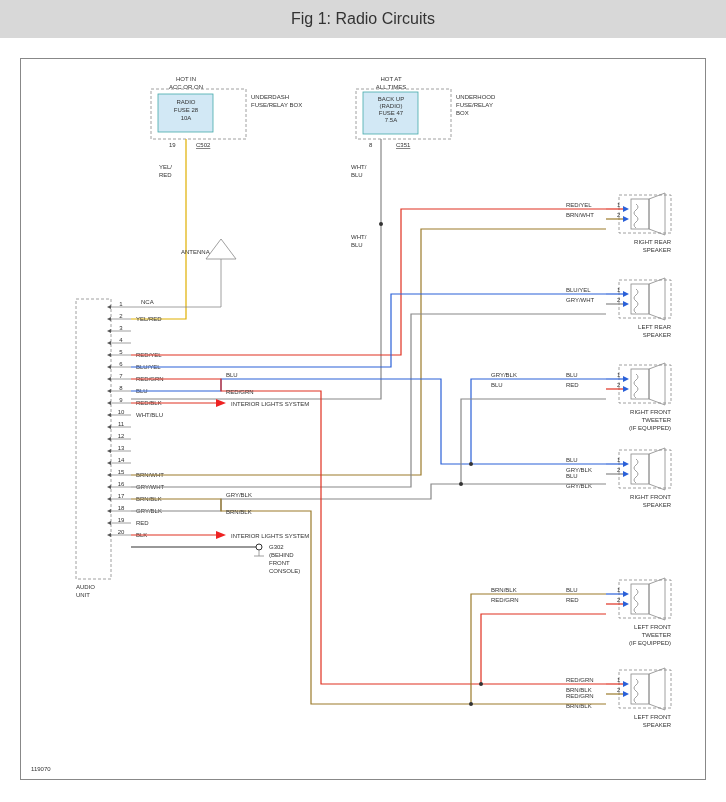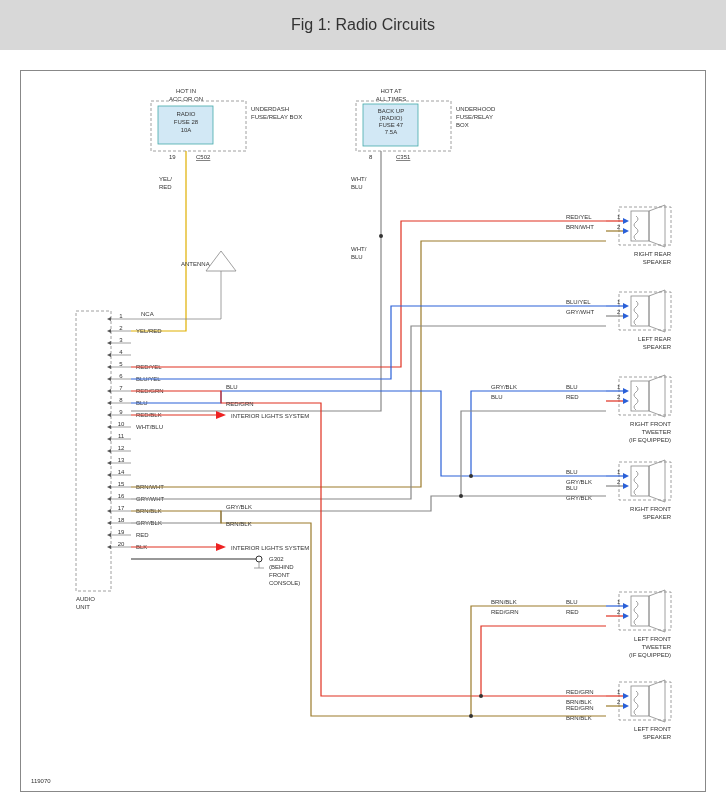--- a/index.html
+++ b/index.html
@@ -5,21 +5,21 @@
   body {
     margin: 0;
     padding: 0;
     font-family: Arial, sans-serif;
     background: #fff;
     width: 726px;
   }
   .title-bar {
     background: #d8d8d8;
     text-align: center;
-    padding: 16px 0;
+    padding: 10px 0;
     font-size: 16px;
     color: #333;
     font-weight: 300;
   }
   .diagram-container {
     border: 1px solid #888;
     margin: 20px;
     position: relative;
     height: 720px;
   }

